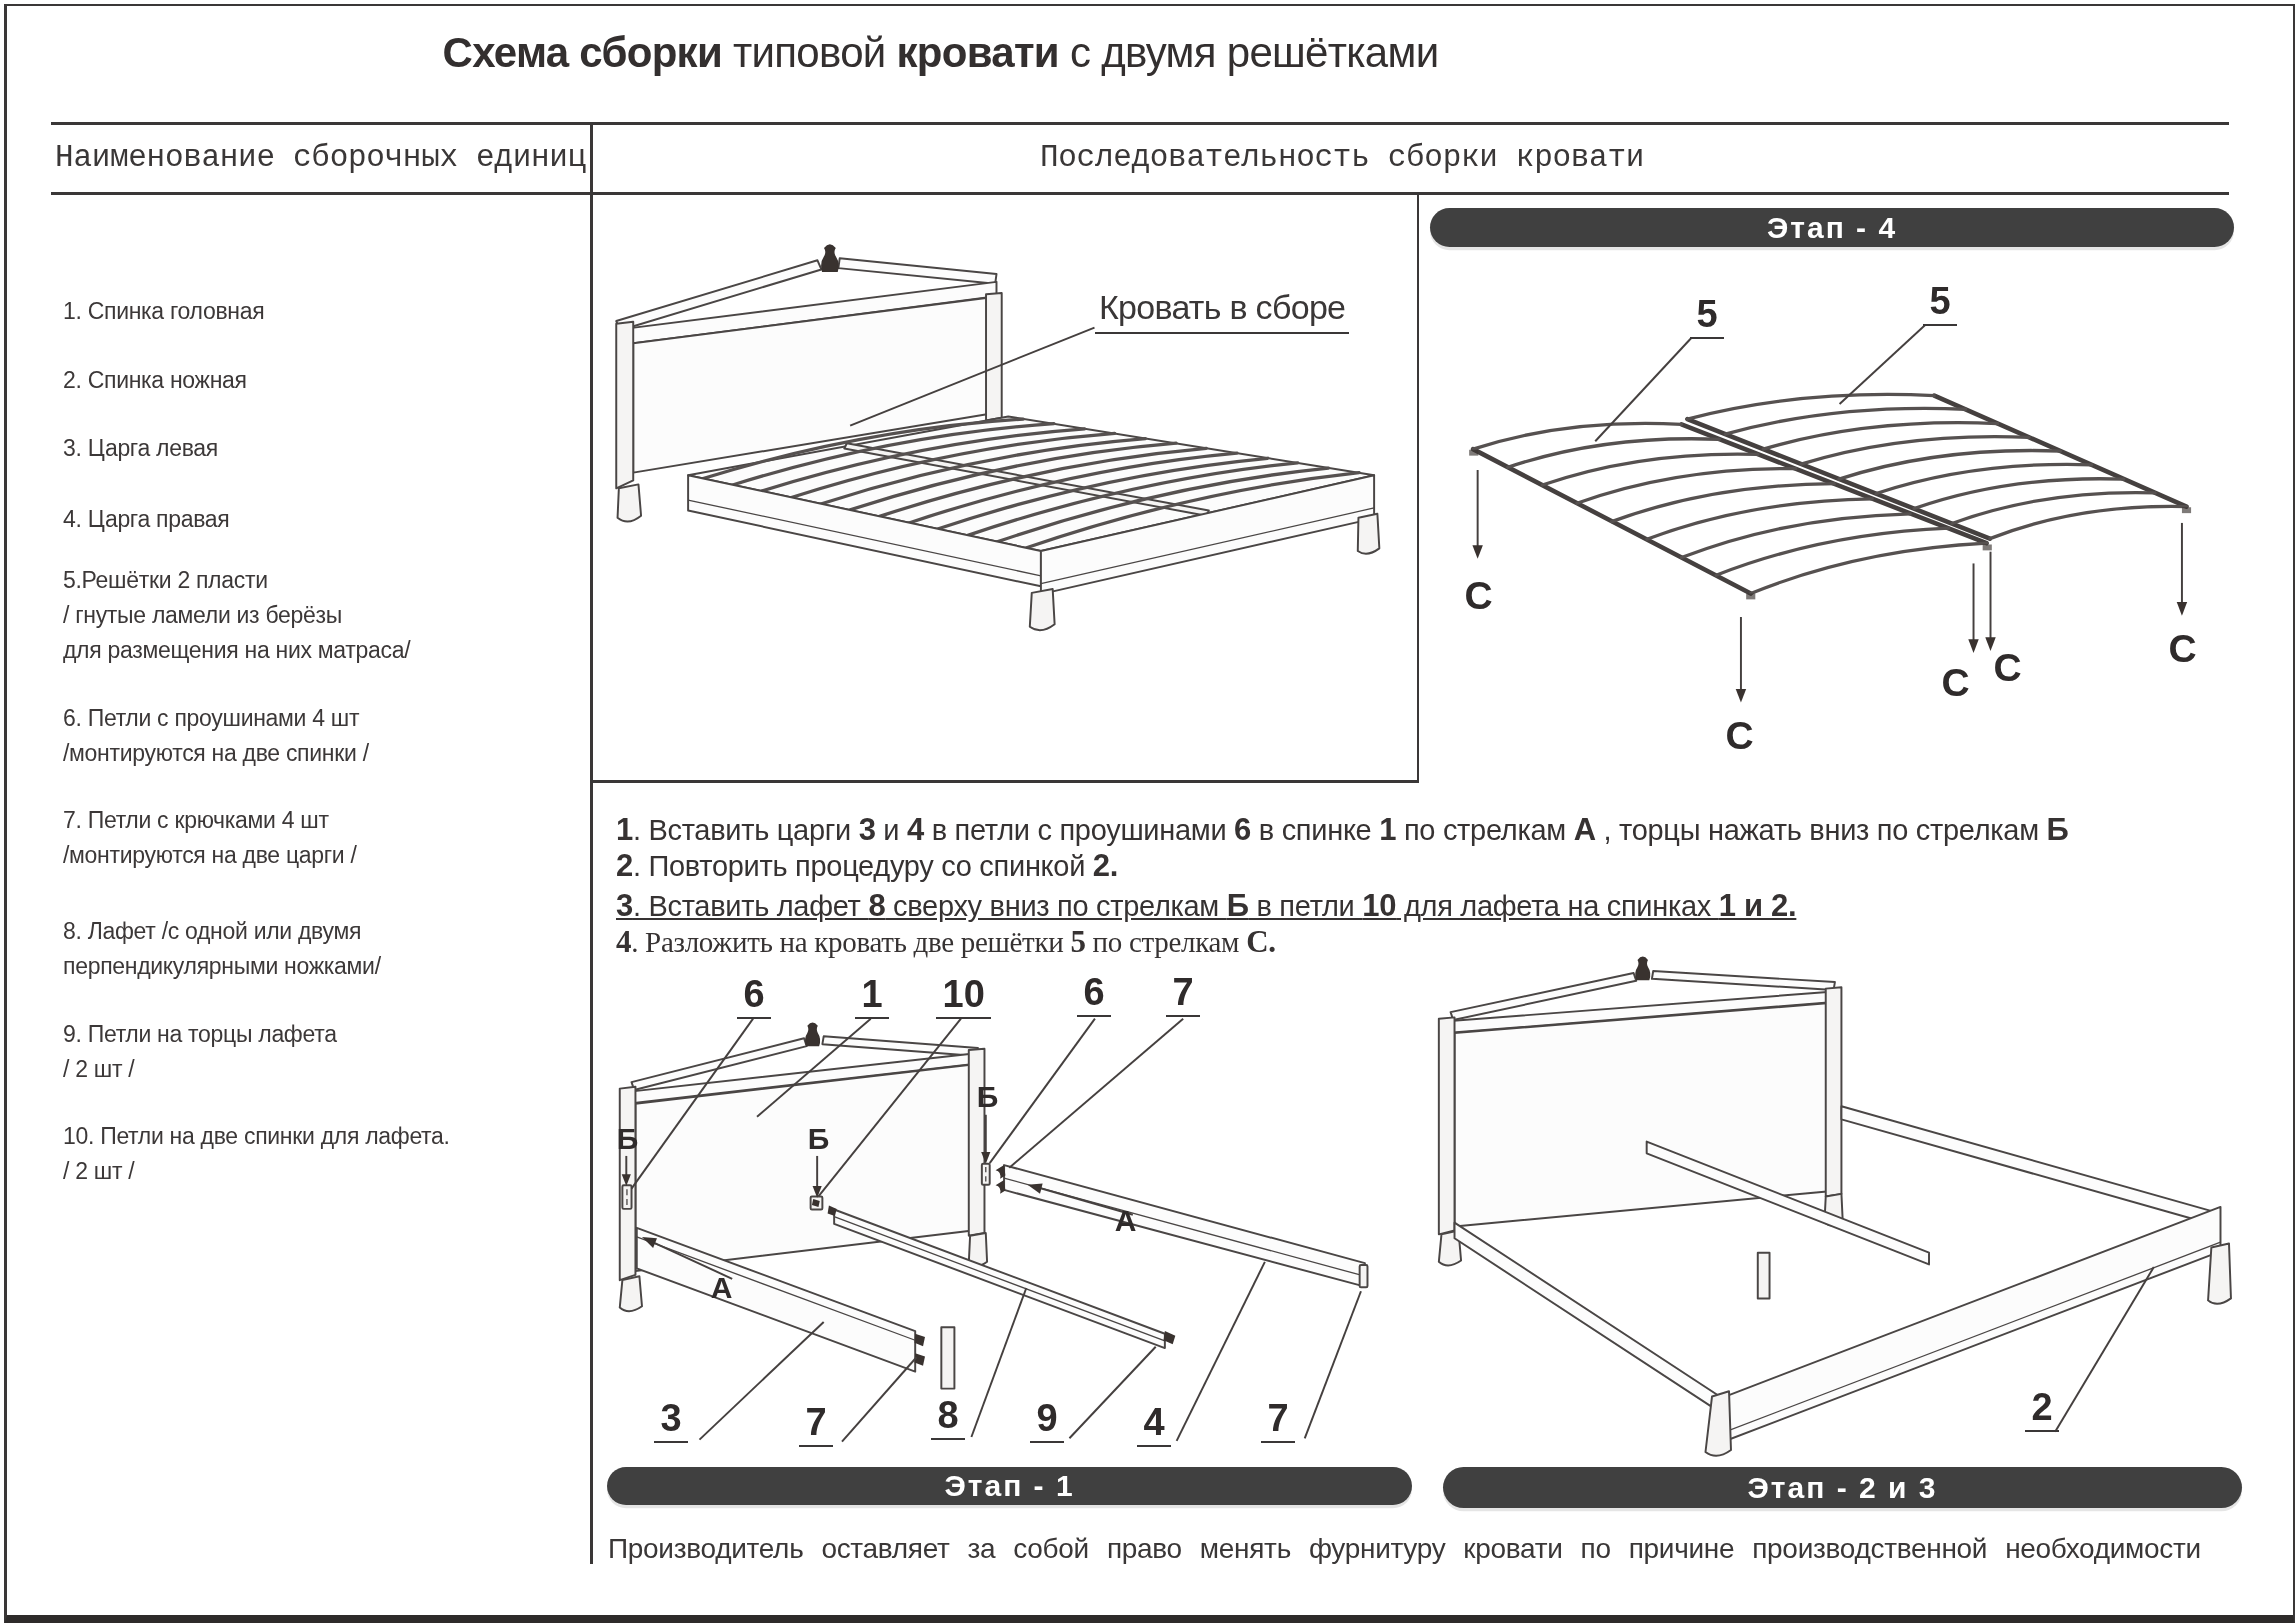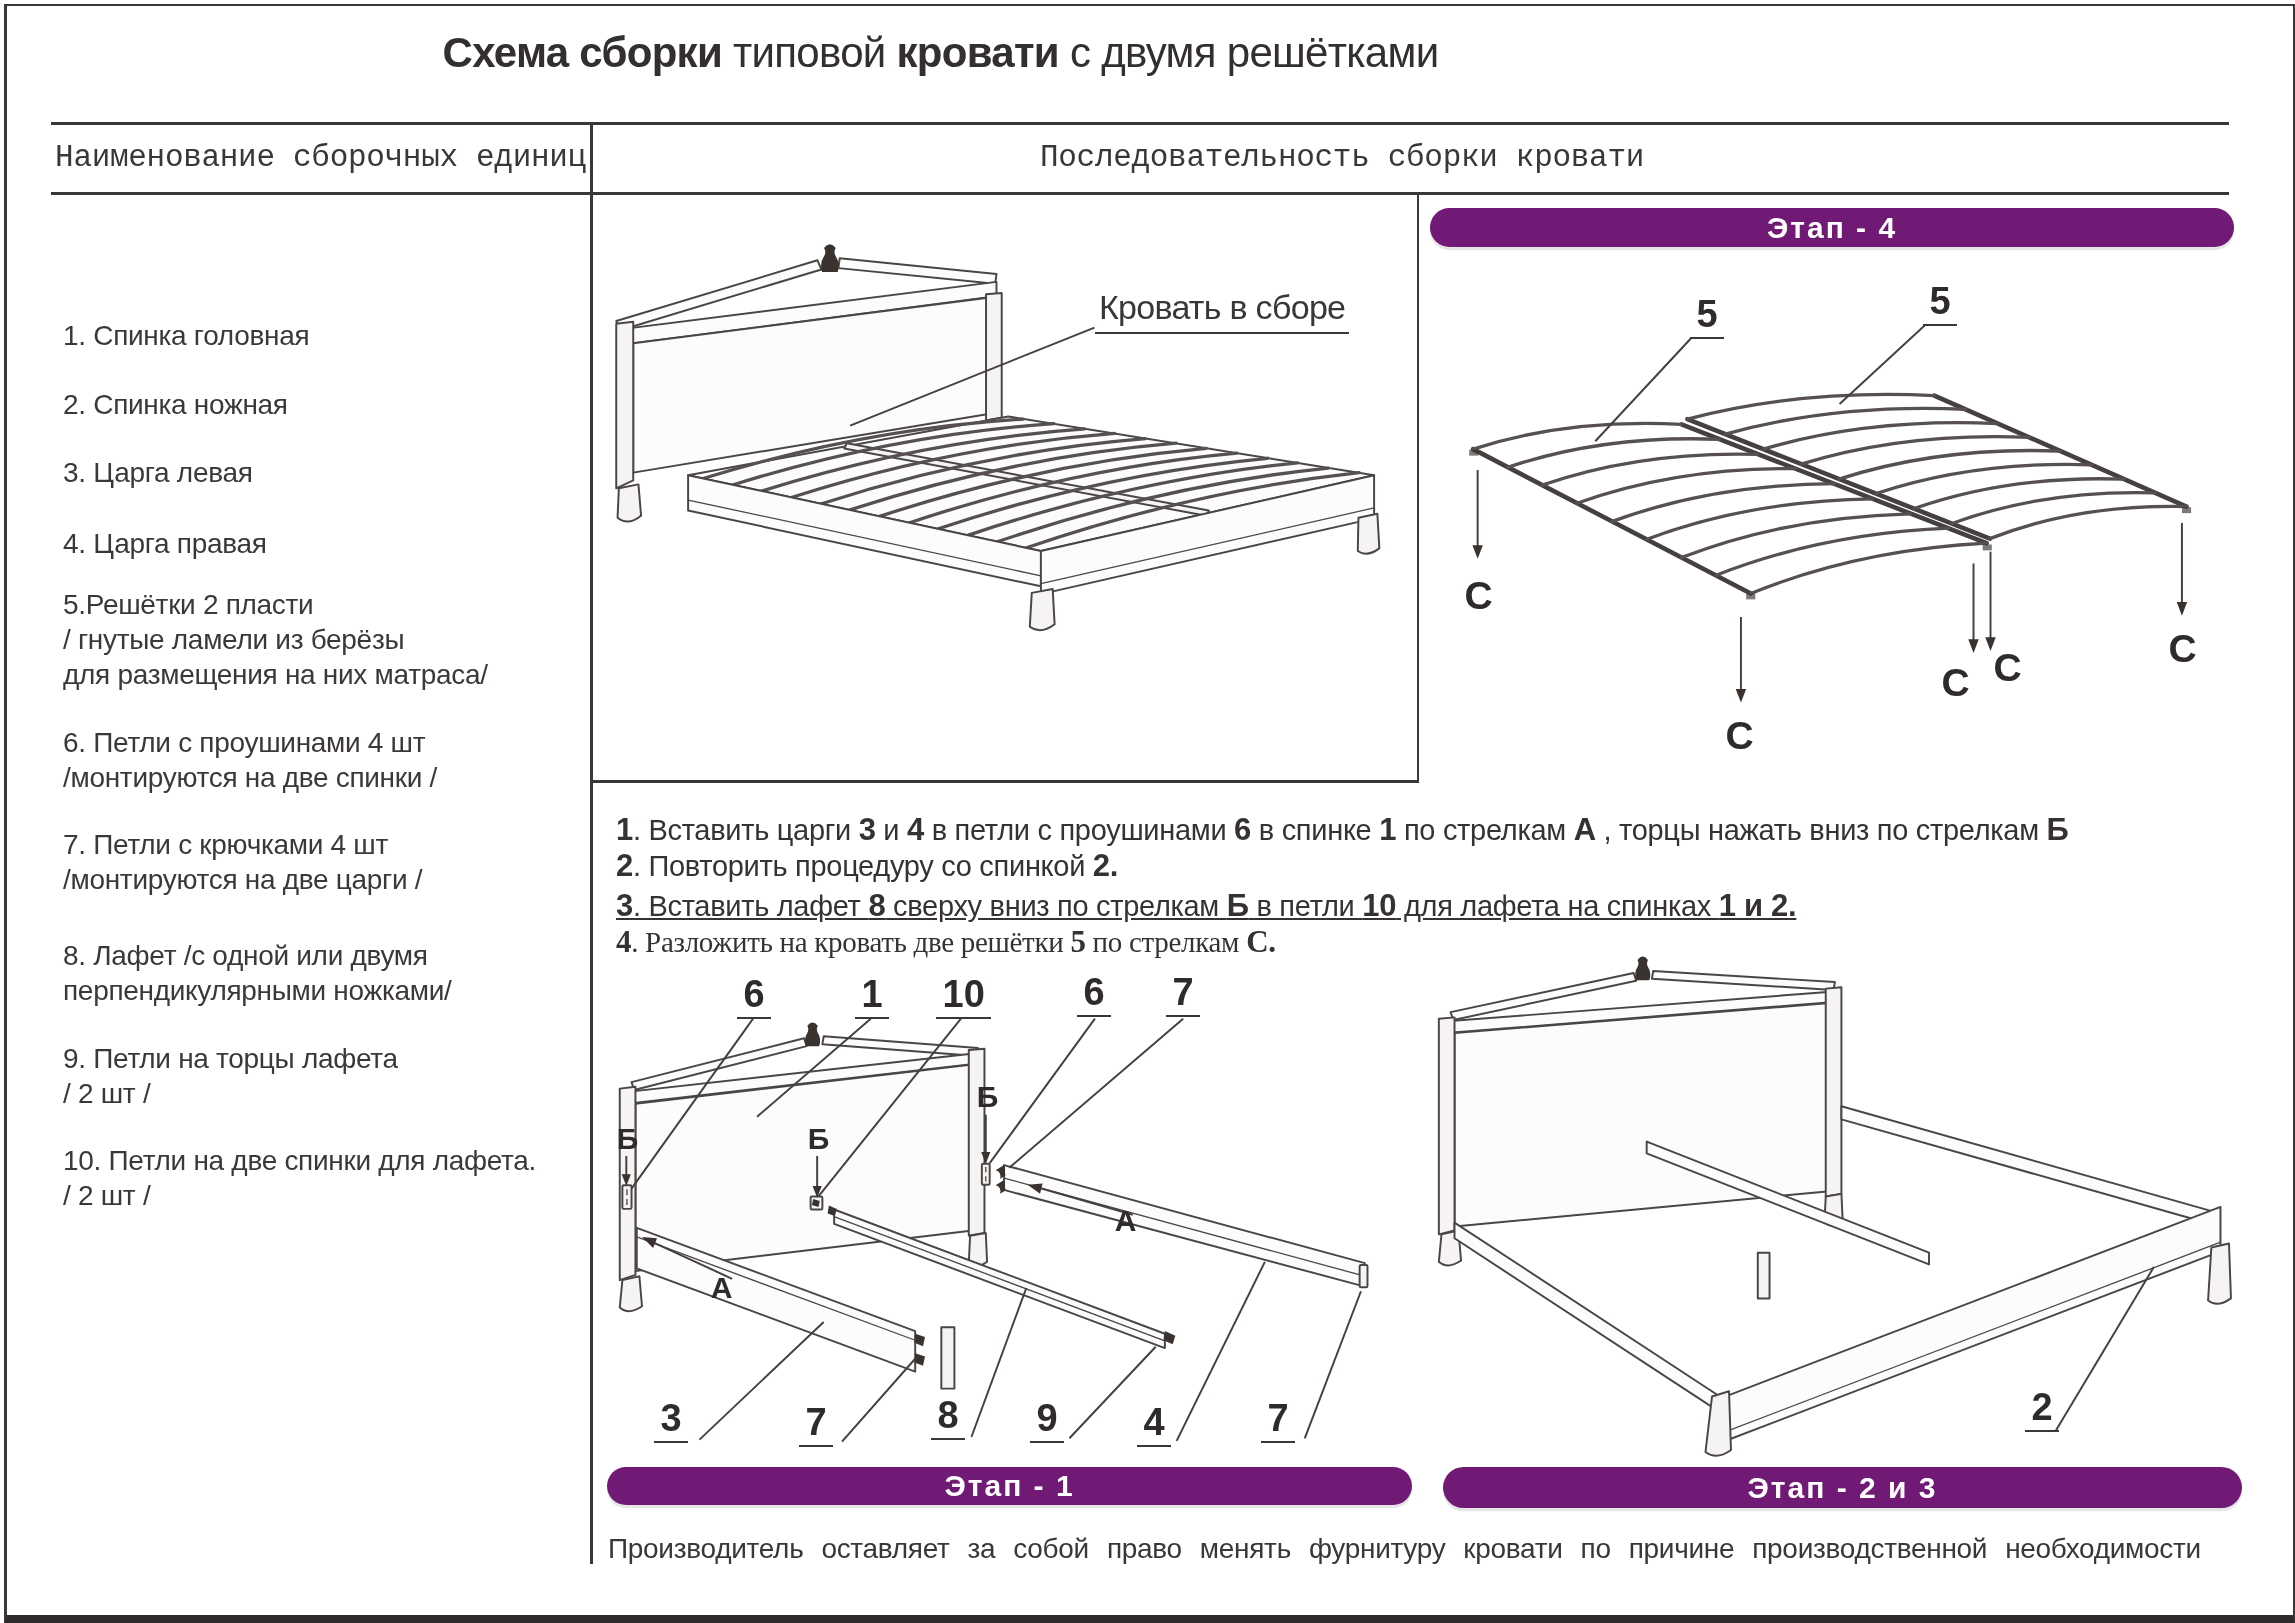--- a/index.html
+++ b/index.html
@@ -12,28 +12,28 @@
     border-right:2.6px solid #3a3737;border-bottom:10.5px solid #2e2b2a;}
   .hline{background:#3a3737;height:2.6px;}
   .vline{background:#3a3737;width:2.6px;}
   
   .title{left:0;top:29px;width:1881px;text-align:center;font-size:42px;
     letter-spacing:-0.7px;color:#332f2f;white-space:nowrap;}
   .title b{font-weight:700;}
   
   .col-header{font-size:31px;letter-spacing:-0.3px;color:#3a3737;text-align:center;font-family:Liberation Mono, monospace;}
   
-  .part-item{left:63px;width:523px;font-size:28px;line-height:35px;
-    letter-spacing:-0.3px;white-space:pre-line;color:#3c3838;margin-top:24px;}
+  .part-item{left:63px;width:523px;font-size:23px;line-height:35px;
+    letter-spacing:-0.3px;white-space:pre-line;color:#3c3838;}
   
   .instr{left:616px;width:1660px;font-size:29px;letter-spacing:-0.3px;
     white-space:nowrap;color:#363232;}
   .instr b{font-weight:700;font-size:31px;}
   
-  .banner{background:#701a75;border-radius:21px;color:#ffffff;
+  .banner{background:#404040;border-radius:21px;color:#ffffff;
     display:flex;align-items:center;justify-content:center;
     font-size:30px;font-weight:700;letter-spacing:2px;
     box-shadow:0 3.3px 0 rgba(0,0,0,0.10);}
   
   .plabel{font-size:38px;font-weight:700;color:#2f2b2b;line-height:38px;
     padding:0 6.5px 3.9px 6.5px;border-bottom:2.6px solid #3a3737;text-align:center;}
   .letter{font-size:30px;font-weight:700;color:#2f2b2b;text-align:center;width:29px;}
   .bigletter{font-size:39px;font-weight:700;color:#2f2b2b;text-align:center;width:31px;}
   .call-label{font-size:34px;letter-spacing:-0.7px;color:#3a3737;white-space:nowrap;
     padding:0 3.9px 5.2px 3.9px;border-bottom:2.6px solid #3a3737;}

